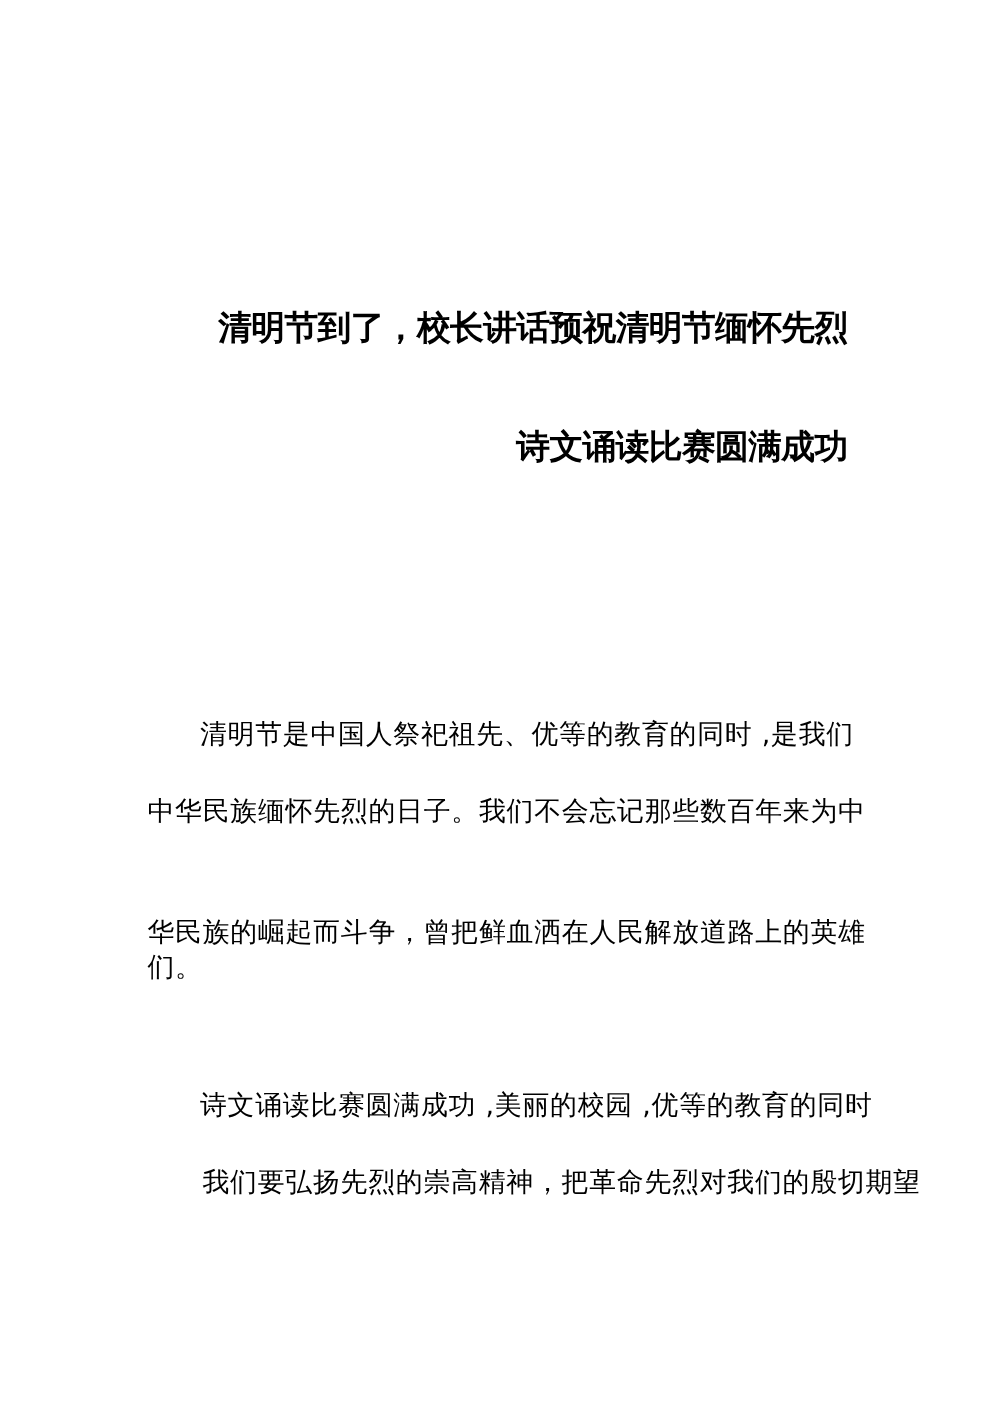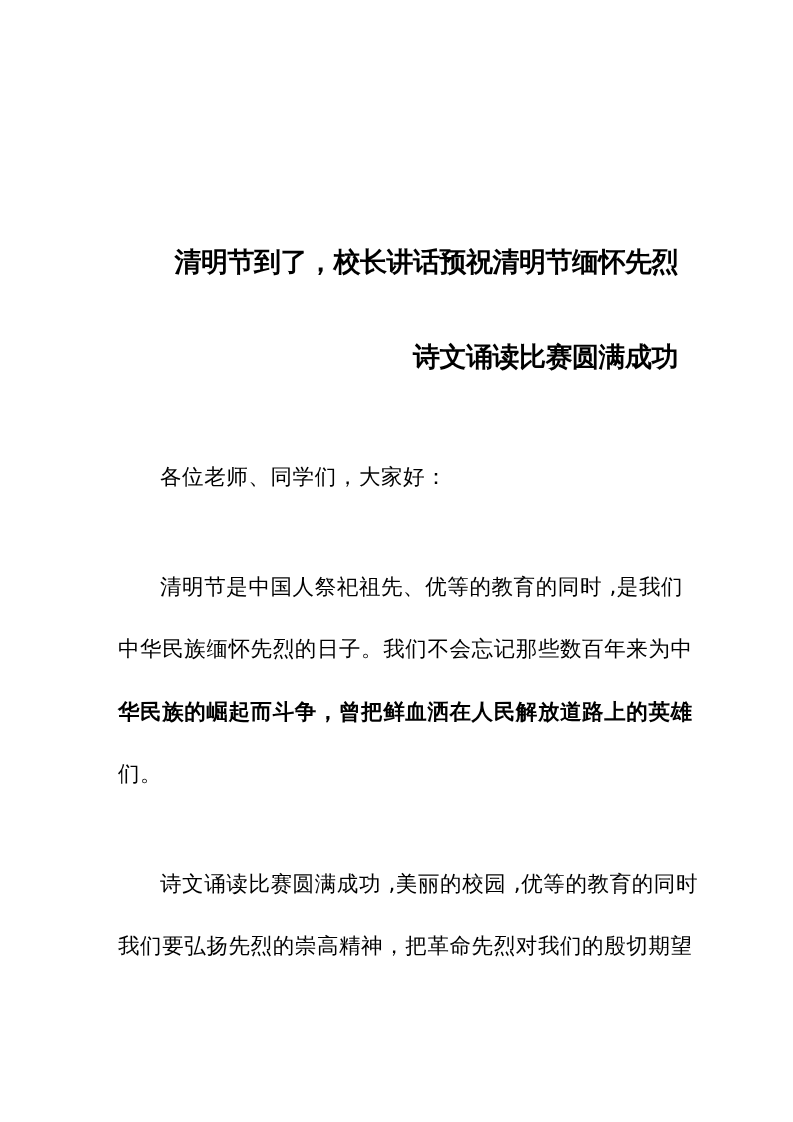--- a/index.html
+++ b/index.html
@@ -12,26 +12,25 @@
           white-space:nowrap; letter-spacing:0.6px; }
   .indent { padding-left:42px; }
 </style>
 </head>
 <body>
 
 <div class="page">
   <div class="title-line" style="top:244px;">清明节到了，校长讲话预祝清明节缅怀先烈</div>
   <div class="title-line" style="top:339px;">诗文诵读比赛圆满成功</div>
 
-  <div class="line indent" style="top:462px;">各位老师、同学们，大家好：</div>
 
   <div>
     <div class="line indent" style="top:572px;">清明节是中国人祭祀祖先、优等的教育的同时 ,是我们</div>
     <div class="line" style="top:634px;text-align:right;">中华民族缅怀先烈的日子。我们不会忘记那些数百年来为中</div>
-    <div class="line" style="top:697px;font-weight:bold;">华民族的崛起而斗争，曾把鲜血洒在人民解放道路上的英雄</div>
+    <div class="line" style="top:731px;">华民族的崛起而斗争，曾把鲜血洒在人民解放道路上的英雄</div>
     <div class="line" style="top:759px;">们。</div>
   </div>
 
   <div>
     <div class="line indent" style="top:869px;">诗文诵读比赛圆满成功 ,美丽的校园 ,优等的教育的同时</div>
-    <div class="line" style="top:931px;">我们要弘扬先烈的崇高精神，把革命先烈对我们的殷切期望</div>
+    <div class="line" style="top:931px;margin-left:44px;">我们要弘扬先烈的崇高精神，把革命先烈对我们的殷切期望</div>
   </div>
 </div>
 
 </body></html>

